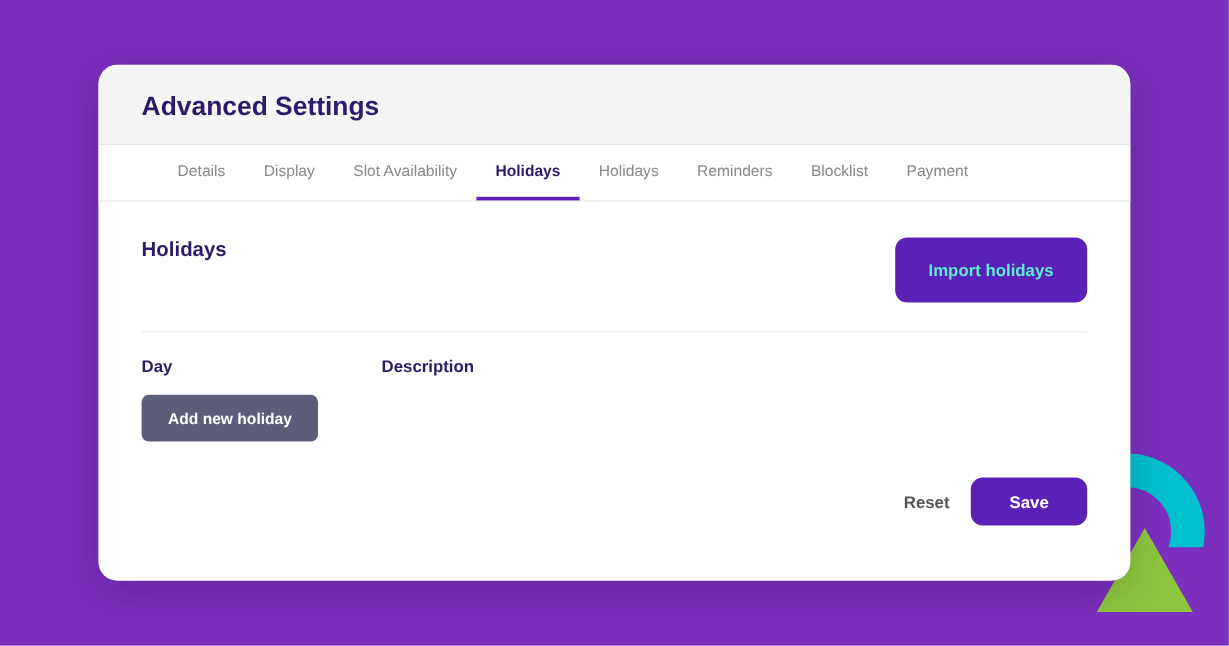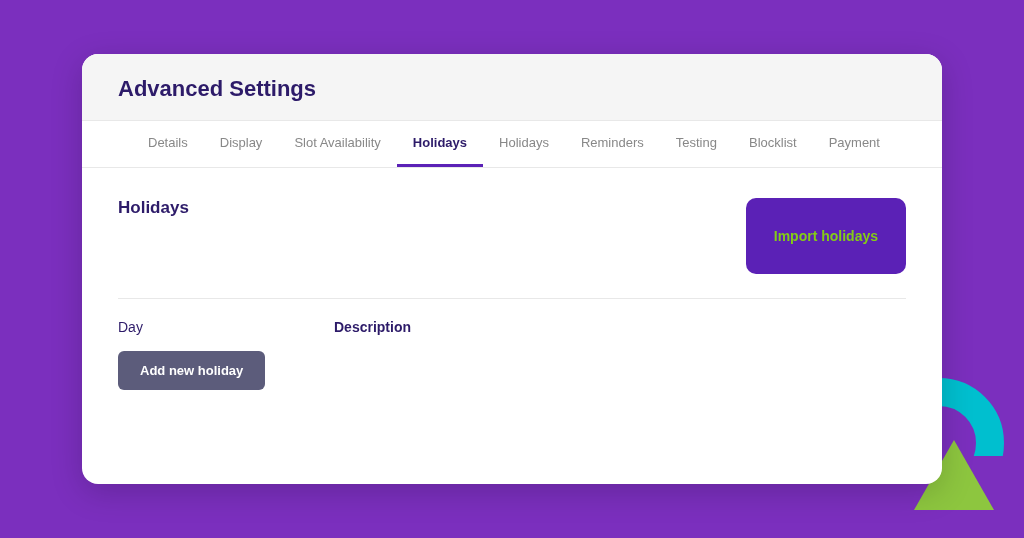--- a/index.html
+++ b/index.html
@@ -123,46 +123,46 @@
     }
 
     .section-desc {
       font-size: 13px;
       color: #666;
       line-height: 1.6;
     }
 
     .btn-import {
       background: #5B21B6;
-      color: #84cc16;
+      color: #5eead4;
       border: none;
       border-radius: 10px;
-      padding: 30px 28px;
+      padding: 19px 28px;
       font-size: 14px;
       font-weight: 600;
       cursor: pointer;
       white-space: nowrap;
     }
 
     .divider {
       border: none;
       border-top: 1px solid #E8E8E8;
       margin: 0 0 20px 0;
     }
 
     .table-header {
       display: flex;
       gap: 0;
       margin-bottom: 16px;
     }
 
     .col-day {
-      width: 216px;
-      font-size: 14px;
-      font-weight: 400;
+      width: 200px;
+      font-size: 14px;
+      font-weight: 700;
       color: #2D1B69;
     }
 
     .col-desc {
       font-size: 14px;
       font-weight: 600;
       color: #2D1B69;
     }
 
     .btn-add {
@@ -222,21 +222,20 @@
     <h1 class="card-title">Advanced Settings</h1>
   </div>
 
   <nav class="tabs">
     <div class="tab">Details</div>
     <div class="tab">Display</div>
     <div class="tab">Slot Availability</div>
     <div class="tab active">Holidays</div>
     <div class="tab">Holidays</div>
     <div class="tab">Reminders</div>
-    <div class="tab">Testing</div>
     <div class="tab">Blocklist</div>
     <div class="tab">Payment</div>
   </nav>
 
   <div class="card-body">
     <div class="section-top">
       <div class="section-info">
         <div class="section-title">Holidays</div>
       </div>
       <button class="btn-import">Import holidays</button>
@@ -244,14 +243,18 @@
 
     <hr class="divider">
 
     <div class="table-header">
       <div class="col-day">Day</div>
       <div class="col-desc">Description</div>
     </div>
 
     <button class="btn-add">Add new holiday</button>
 
+    <div class="footer-actions">
+      <button class="btn-reset">Reset</button>
+      <button class="btn-save">Save</button>
+    </div>
   </div>
 </div>
 
 </body></html>

